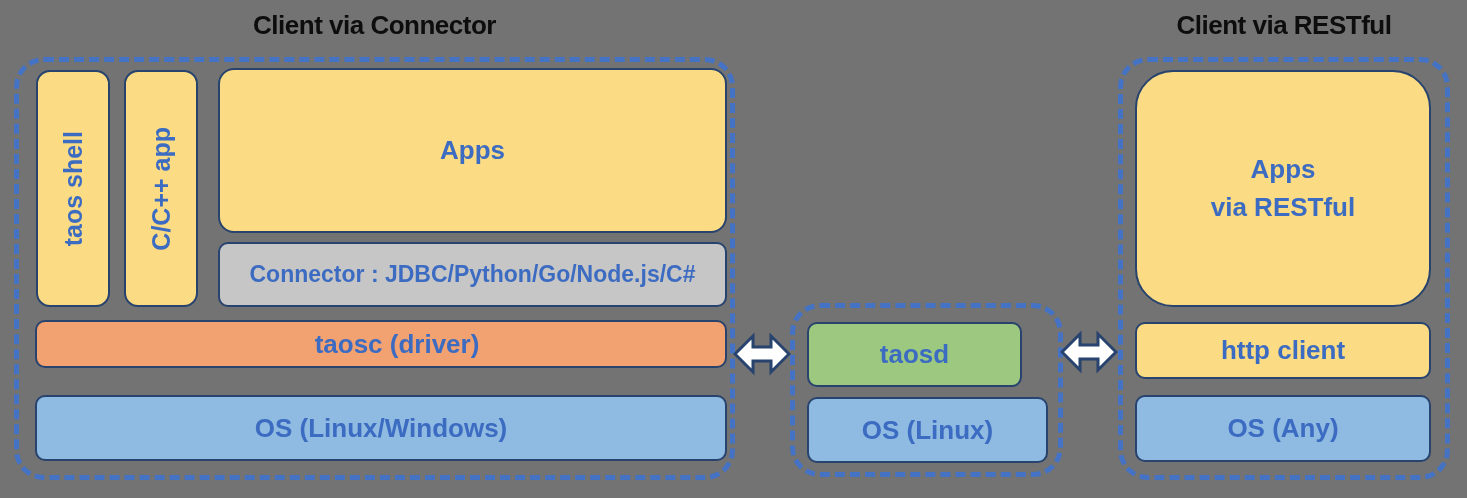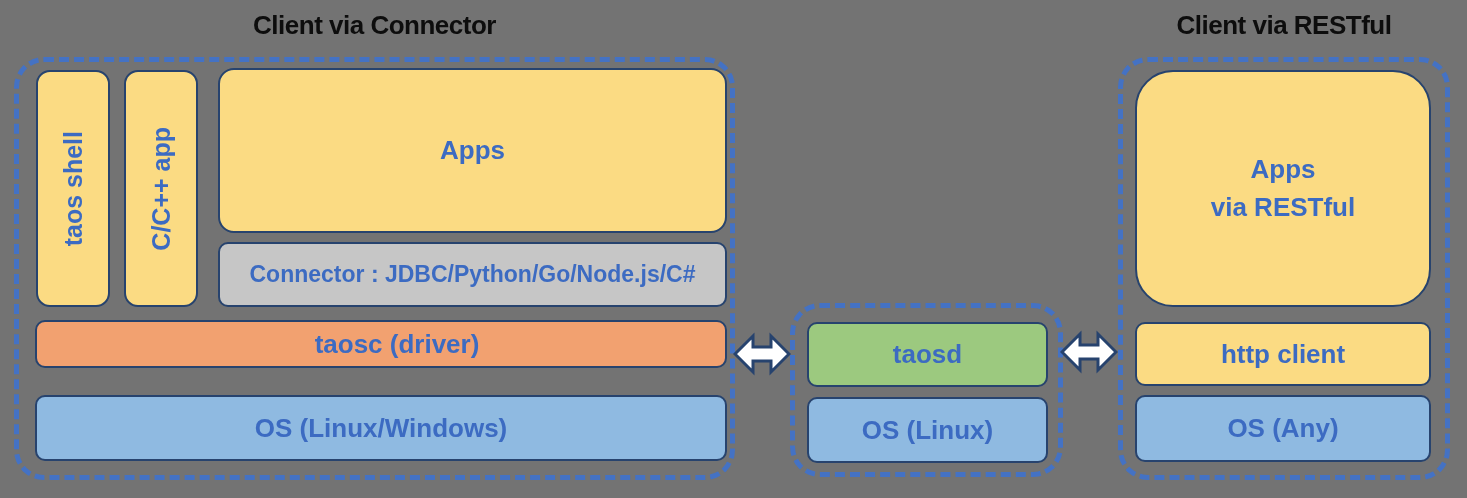--- a/index.html
+++ b/index.html
@@ -56,24 +56,24 @@
   .fill-orange { background: #f2a170; }
   .fill-blue   { background: #8fbae1; }
   .fill-green  { background: #9cc97f; }
 
   .box-taos-shell   { left: 36px;   top: 70px;  width: 74px;  height: 237px; border-radius: 14px; }
   .box-cpp-app      { left: 124px;  top: 70px;  width: 74px;  height: 237px; border-radius: 14px; }
   .box-apps         { left: 218px;  top: 68px;  width: 509px; height: 165px; border-radius: 16px; }
   .box-connector    { left: 218px;  top: 242px; width: 509px; height: 65px;  font-size: 23px; }
   .box-taosc        { left: 35px;   top: 320px; width: 692px; height: 48px; padding-left: 32px; }
   .box-os-left      { left: 35px;   top: 395px; width: 692px; height: 66px; text-align: center; }
-  .box-taosd        { left: 807px;  top: 322px; width: 241px; height: 65px; }
+  .box-taosd        { left: 807px;  top: 322px; width: 215px; height: 65px; }
   .box-os-server    { left: 807px;  top: 397px; width: 241px; height: 66px; }
   .box-apps-restful { left: 1135px; top: 70px;  width: 296px; height: 237px; border-radius: 38px; }
-  .box-http-client  { left: 1135px; top: 322px; width: 296px; height: 64px; }
+  .box-http-client  { left: 1135px; top: 322px; width: 296px; height: 57px; }
   .box-os-any       { left: 1135px; top: 395px; width: 296px; height: 67px; }
 
   .vertical-label {
     writing-mode: vertical-rl;
     transform: rotate(180deg);
     font-size: 25px;
     font-weight: 700;
     white-space: nowrap;
   }
   .multiline { white-space: pre-line; line-height: 1.45; }

